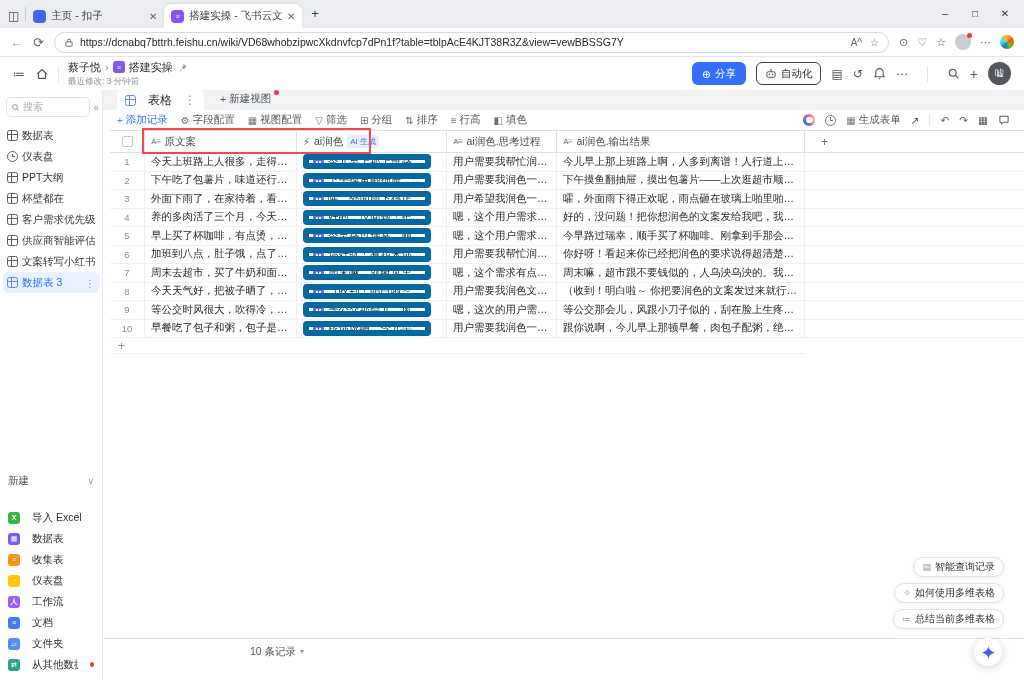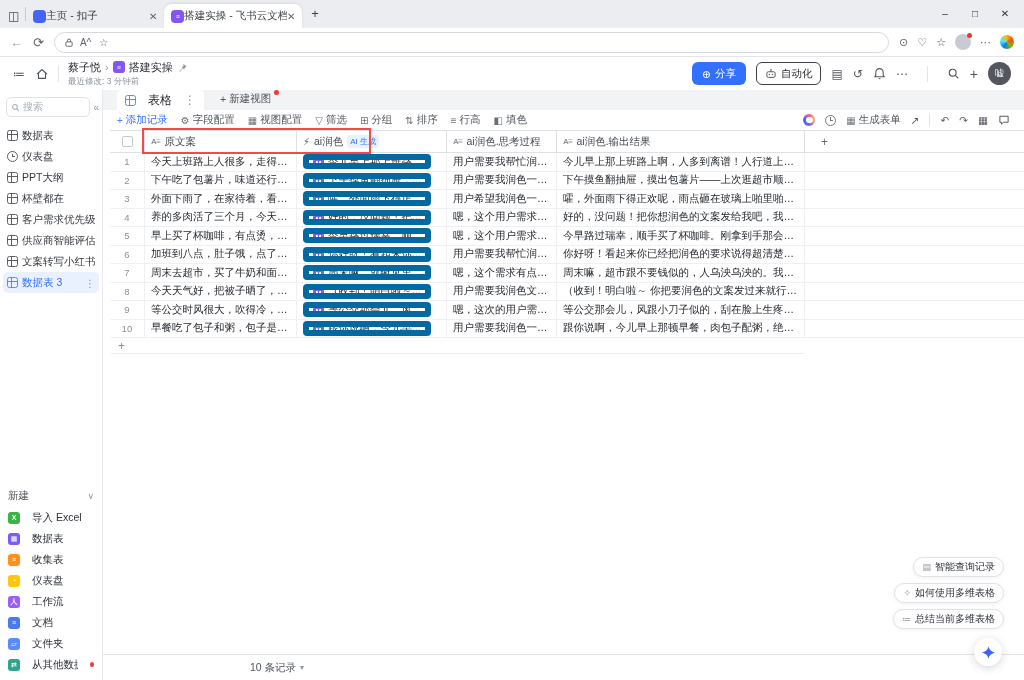--- a/index.html
+++ b/index.html
@@ -2,21 +2,21 @@
 <html><head>
 <meta charset="utf-8">
 <style>
 *{margin:0;padding:0;box-sizing:border-box}
 html,body{width:1024px;height:680px;overflow:hidden;background:#fff;
  font-family:"Liberation Sans","DejaVu Sans",sans-serif;color:#1f2329;position:relative}
 
 .tabbar{height:28px;background:#ebedf0;display:flex;align-items:flex-end;padding-left:6px;position:relative}
 .panel-ico{font-size:12px;color:#4a4d52;margin:0 6px 5px 2px}
 .tab-div{width:1px;height:14px;background:#c7cacf;margin-bottom:7px}
-.tab{display:flex;align-items:center;height:24px;width:138px;padding:0 7px;border-radius:8px 8px 0 0;font-size:10.5px;color:#3c4043}
+.tab{display:flex;align-items:center;gap:5px;height:24px;width:138px;padding:0 7px;border-radius:8px 8px 0 0;font-size:10.5px;color:#3c4043}
 .tab.active{background:#fff;box-shadow:0 -1px 3px rgba(0,0,0,.08)}
 .fav{width:13px;height:13px;border-radius:4px;flex:none;display:flex;align-items:center;justify-content:center;color:#fff;font-size:7px}
 .tab-title{flex:1;overflow:hidden;white-space:nowrap}
 .tab-x{color:#5f6368;font-size:10px}
 .newtab{font-size:13px;color:#3c4043;margin:0 0 7px 9px}
 .winctl{position:absolute;right:4px;top:0;height:26px;display:flex;align-items:center}
 .winctl span{width:30px;text-align:center;font-size:10px;color:#333}
 .addrbar{height:29px;background:#fff;border-bottom:1px solid #e3e5e8;display:flex;align-items:center;padding:0 10px;gap:10px}
 .nav-g{font-size:13px;color:#9aa0a6}
 .nav-g.en{color:#5f6368}
@@ -49,21 +49,21 @@
 .nav-item.active{background:#e9f0fe;color:#3370ff}
 .ni-label{overflow:hidden;white-space:nowrap}
 .dots{margin-left:auto;color:#8f959e}
 .tico{width:11px;height:11px;flex:none;border:1.2px solid currentColor;border-radius:2.5px;opacity:.8;
  background:linear-gradient(currentColor,currentColor) 0 3.4px/100% 1px no-repeat,
  linear-gradient(currentColor,currentColor) 3.4px 0/1px 100% no-repeat}
 .cico{width:11px;height:11px;flex:none;border:1.2px solid currentColor;border-radius:50%;position:relative;opacity:.8}
 .cico::before{content:"";position:absolute;left:4px;top:1.8px;width:1.1px;height:3.4px;background:currentColor}
 .cico::after{content:"";position:absolute;left:4px;top:4.2px;width:3px;height:1.1px;background:currentColor}
 .spacer{flex:1}
-.new-hd{display:flex;align-items:center;font-size:10.5px;color:#51565d;padding:0 8px;margin-bottom:4px}
+.new-hd{display:flex;align-items:center;font-size:10.5px;color:#51565d;padding:0 8px;margin-bottom:19px}
 .new-hd .chev{margin-left:auto;color:#8f959e;font-size:9px}
 .new-item{height:21px;flex:none;display:flex;align-items:center;gap:12px;padding:0 8px;font-size:10.5px;color:#2b2f36;white-space:nowrap;overflow:hidden}
 .mico{width:12px;height:12px;flex:none;border-radius:3px;color:#fff;font-size:7px;font-weight:bold;display:inline-flex;align-items:center;justify-content:center}
 
 .main{flex:1;display:flex;flex-direction:column;position:relative;background:#fff;min-width:0}
 .viewtabs{height:20px;background:#f2f3f5;display:flex;align-items:flex-end;padding-left:14px;flex:none}
 .vtab{height:20px;background:#fff;border-radius:5px 5px 0 0;display:flex;align-items:center;gap:12px;padding:0 8px;font-size:12px}
 .vtab .tico{color:#3370ff}
 .newview{display:flex;align-items:center;gap:3px;font-size:10.5px;color:#51565d;margin:0 0 4px 16px;position:relative}
 .newview .reddot{position:absolute;right:-8px;top:-2px}
@@ -90,21 +90,21 @@
 .gcell.txt span{display:block;width:100%;white-space:nowrap;overflow:hidden;text-overflow:ellipsis}
 .rownum{width:35px;flex:none;justify-content:center;color:#8a9099;font-size:9.5px}
 .ai-tag{display:flex;align-items:center;gap:4px;height:15px;max-width:100%;border:6px solid #0369a1;border-radius:4px;padding:0 4px;background:#fff;overflow:hidden}
 .ai-tag .t{white-space:nowrap;overflow:hidden;text-overflow:ellipsis}
 .bot{width:11px;height:11px;flex:none;border-radius:3px;
  background:radial-gradient(circle at 35% 58%,#fff 1px,transparent 1.3px),
  radial-gradient(circle at 65% 58%,#fff 1px,transparent 1.3px),
  linear-gradient(135deg,#5f6df5,#8a5af8)}
 .addrow{width:695px;height:16px;display:flex;align-items:center;padding-left:8px;border-bottom:1px solid #eef0f2;color:#8a9099;font-size:12px}
 
-.footerbar{position:absolute;left:0;right:0;bottom:0;height:26px;border-top:1px solid #e2e4e8;background:#fff;display:flex;align-items:center;gap:4px;padding-left:147px;font-size:10.5px;color:#51565d}
+.footerbar{position:absolute;left:0;right:0;bottom:16px;height:26px;border-top:1px solid #e2e4e8;background:#fff;display:flex;align-items:center;gap:4px;padding-left:147px;font-size:10.5px;color:#51565d}
 .assist{position:absolute;right:20px;bottom:14px;display:flex;flex-direction:column;align-items:flex-end;gap:6px;z-index:40}
 .pill{height:20px;border:1px solid #e0e2e6;border-radius:10px;background:#fff;display:flex;align-items:center;gap:4px;padding:0 8px;font-size:10px;color:#2b2f36;box-shadow:0 1px 4px rgba(0,0,0,.06)}
 .pill-ico{font-size:9px;color:#8f959e}
 .sparkle-btn{width:28px;height:28px;border-radius:50%;background:#fff;box-shadow:0 2px 8px rgba(31,35,41,.18);display:flex;align-items:center;justify-content:center;margin-top:3px;margin-right:2px}
 
 .redbox{position:absolute;left:142px;top:128px;width:229px;height:26px;border:2px solid #f2494a;z-index:50;pointer-events:none}
 svg{display:block}
 </style>
 </head>
 <body>
@@ -130,20 +130,21 @@
   </div>
 </div>
 <div class="addrbar">
   <span class="nav-g">←</span>
   <span class="nav-g en">⟳</span>
   <div class="urlpill">
     <svg width="10" height="11" viewBox="0 0 16 16">
         <rect x="3" y="7" width="10" height="7" rx="1.5" fill="none" stroke="#5f6368" stroke-width="1.5"></rect>
         <path d="M5.5 7V5a2.5 2.5 0 0 1 5 0v2" fill="none" stroke="#5f6368" stroke-width="1.5"></path>
       </svg>
+    <span class="url-text">https://dcnabq7bttrh.feishu.cn/wiki/VD68whobzipwcXkdnvfcp7dPn1f?table=tblpAcE4KJT38R3Z&amp;view=vewBBSSG7Y</span>
     <span class="pill-r">
       <span>A^</span>
       <span>☆</span>
     </span>
   </div>
   <div class="addr-icons">
     <span>⊙</span>
     <span>♡</span>
     <span>☆</span>
     <span class="prof">

